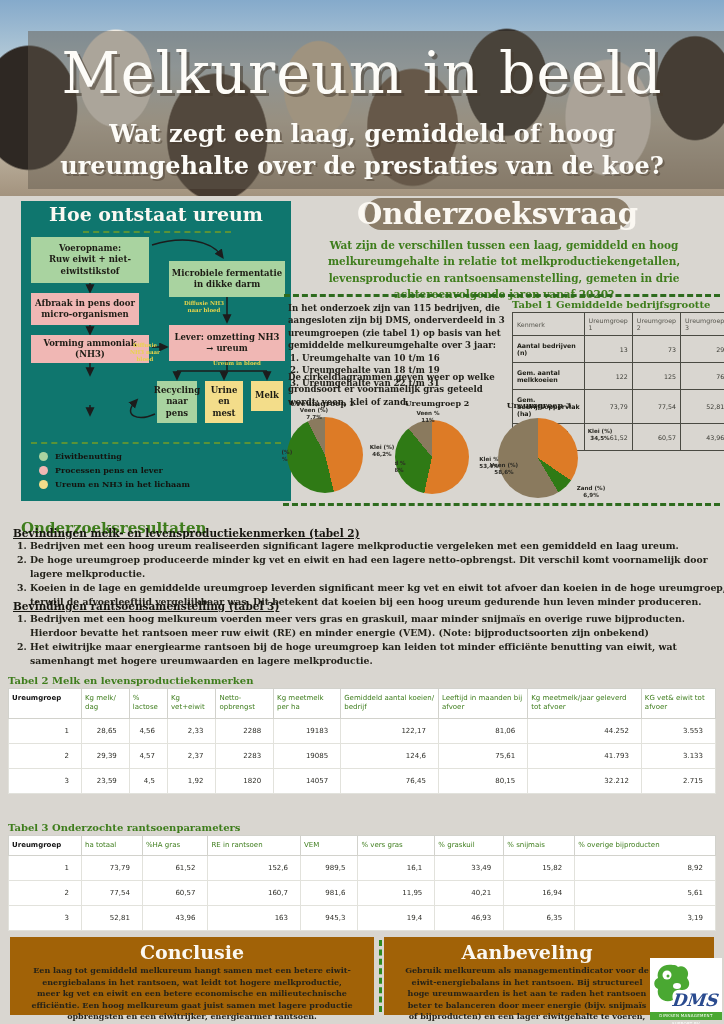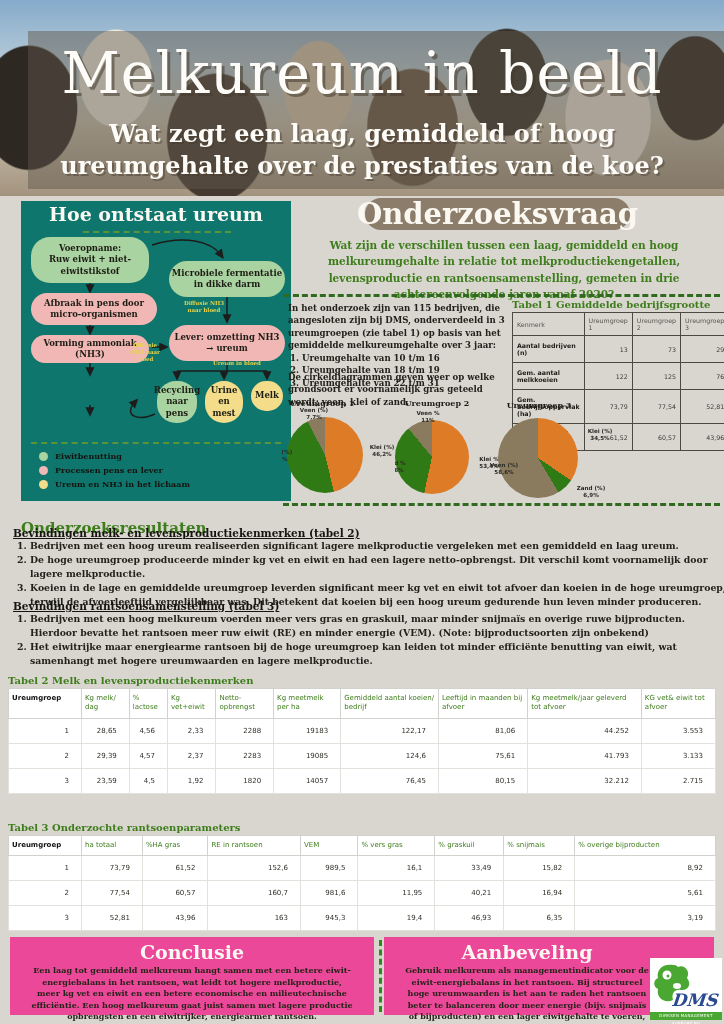--- a/index.html
+++ b/index.html
@@ -27,24 +27,24 @@
     font-size:24px;line-height:1.32;font-weight:bold;color:#fdfcf8;
     text-shadow:2px 2px 0 rgba(70,58,45,0.45);}
   
   .flow{position:absolute;left:21px;top:201px;width:270px;height:300px;background:#0f766e;}
   .flow-title{position:absolute;left:0;top:2px;width:100%;margin:0;text-align:center;
     font-size:19px;font-weight:bold;color:#fbf8f2;}
   .flow-underline{position:absolute;left:62px;top:30px;width:148px;border-top:2px dashed #5a9338;}
   .arrows{position:absolute;left:0;top:0;}
   .fbox{position:absolute;display:flex;align-items:center;justify-content:center;
     text-align:center;font-size:8.5px;line-height:1.3;font-weight:bold;color:#1d1c15;
-    padding:2px;box-sizing:border-box;white-space:pre-line;border-radius:19px;}
+    padding:2px;box-sizing:border-box;white-space:pre-line;}
   .green{background:#a9d3a0;} .pink{background:#f0b7b4;} .yellow{background:#f3dd8a;}
   .b1{left:10px;top:36px;width:118px;height:46px;}
-  .b2{left:10px;top:92px;width:126px;height:32px;}
+  .b2{left:10px;top:92px;width:108px;height:32px;}
   .b3{left:10px;top:134px;width:118px;height:28px;}
   .b4{left:10px;top:176px;width:118px;height:28px;}
   .b5{left:10px;top:216px;width:118px;height:38px;}
   .b6{left:148px;top:60px;width:116px;height:36px;}
   .b7{left:148px;top:124px;width:116px;height:36px;}
   .b8{left:136px;top:180px;width:40px;height:42px;}
   .b9{left:184px;top:180px;width:38px;height:42px;}
   .b10{left:230px;top:180px;width:32px;height:30px;}
   .flabel{position:absolute;font-size:5.5px;line-height:1.25;font-weight:bold;
     color:#e8d44a;text-align:center;}
@@ -102,21 +102,21 @@
   .t2wrap{position:absolute;left:8px;top:675px;width:708px;}
   .t3wrap{position:absolute;left:8px;top:822px;width:708px;}
   .wide{background:#fff;}
   .wide th{border:1px solid #d2d2cc;color:#3e7d1c;font-weight:normal;text-align:left;
     font-size:7px;line-height:1.35;padding:5px 3px;vertical-align:top;}
   .wide th.first{color:#121212;font-weight:bold;}
   .wide td{border:1px solid #e2e2dc;font-size:7px;color:#2e2e28;text-align:right;
     padding:8px 12px 8px 3px;}
   .t2 th.first,.t3 th.first{width:66px;}
   
-  .bottom-box{position:absolute;background:#ec4899;box-sizing:border-box;padding:3px 20px;}
+  .bottom-box{position:absolute;background:#a16207;box-sizing:border-box;padding:3px 20px;}
   .concl{left:10px;top:937px;width:364px;height:78px;}
   .aanb{left:384px;top:937px;width:330px;height:78px;padding-right:64px;}
   .box-h{margin:1px 0 2px 0;text-align:center;font-size:19px;font-weight:bold;color:#fbf8f2;}
   .box-p{margin:0;text-align:center;font-size:8px;line-height:1.45;font-weight:bold;color:#262319;}
   .vdash{position:absolute;left:379px;top:940px;height:72px;border-left:3px dashed #2e8a1e;}
   
   .logo{position:absolute;left:650px;top:958px;width:72px;height:62px;background:#fff;z-index:5;}
   .cow-icon{position:absolute;left:2px;top:4px;}
   .dms{position:absolute;right:3px;bottom:10px;font-size:17px;font-style:italic;
     font-weight:bold;color:#2a4b8f;transform:skewX(-8deg);}

